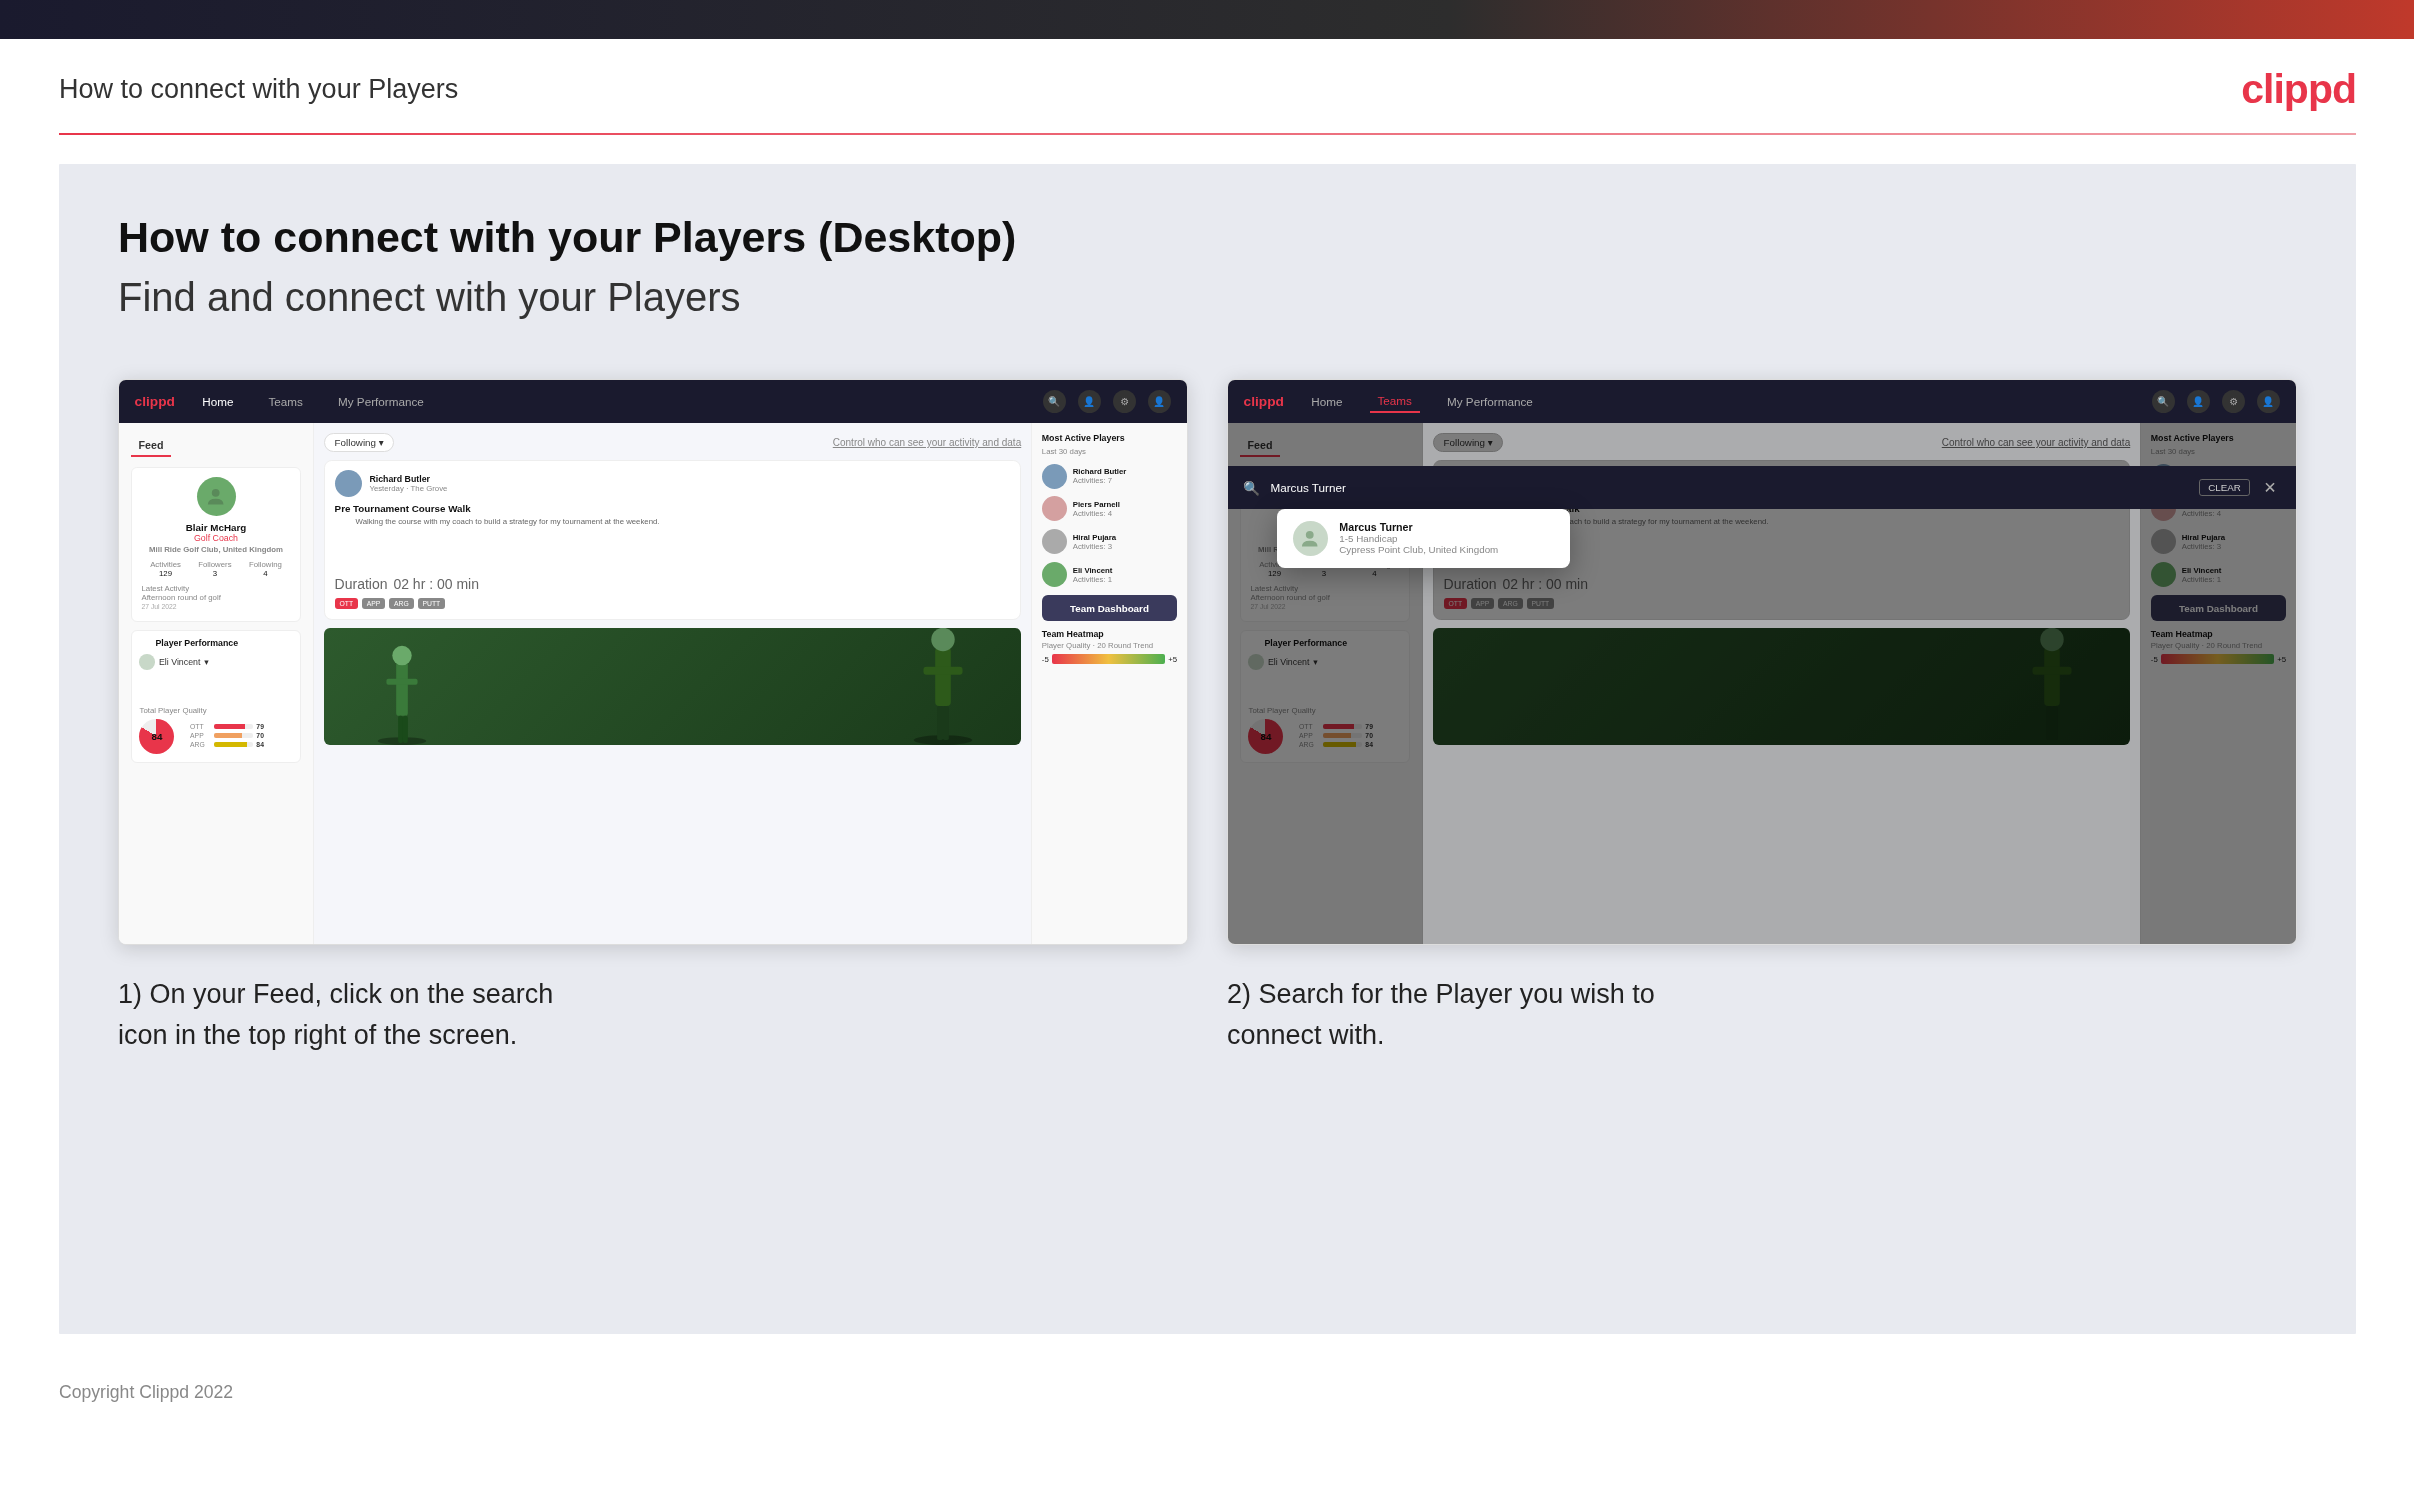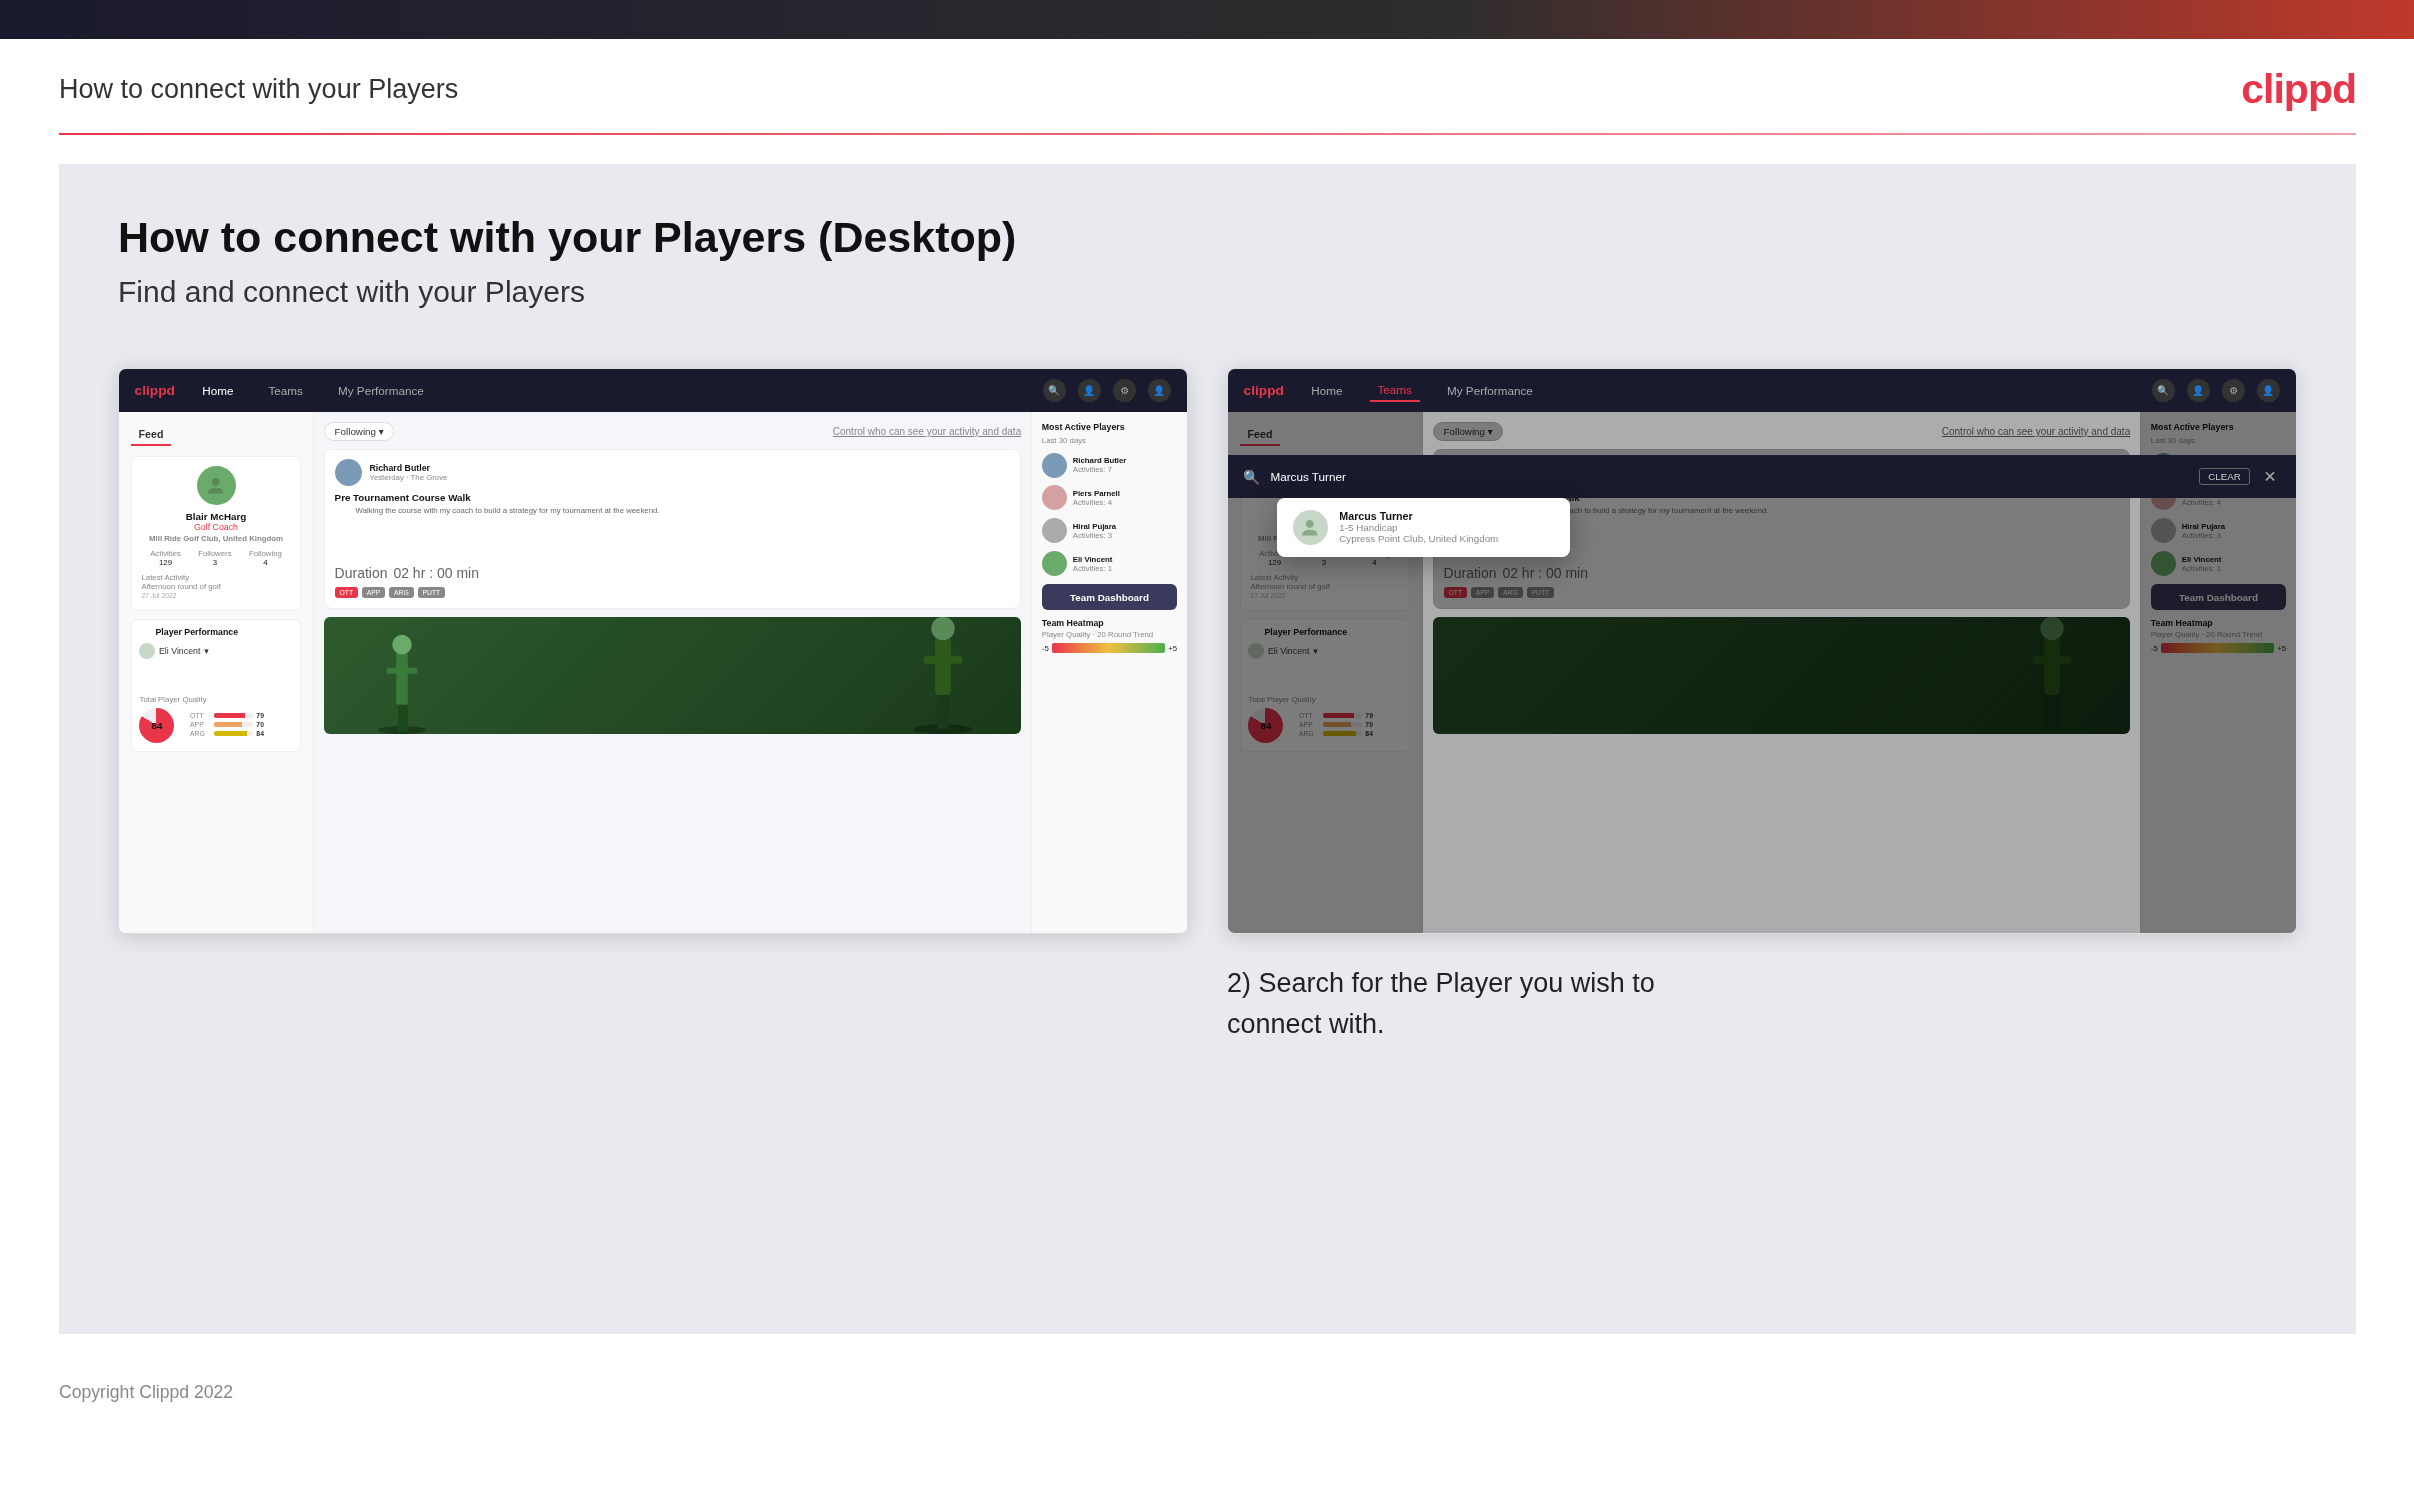--- a/index.html
+++ b/index.html
@@ -54,21 +54,21 @@
     }
 
     .section-title {
       font-size: 43px;
       font-weight: 700;
       color: #111;
       margin-bottom: 13.7px;
     }
 
     .section-subtitle {
-      font-size: 30px;
+      font-size: 40px;
       font-weight: 400;
       color: #333;
       margin-bottom: 59px;
     }
 
     
     .screenshots-row {
       display: flex;
       gap: 39px;
       margin-bottom: 59px;
@@ -850,20 +850,23 @@
                 <span>-5</span>
                 <div class="heatmap-bar"></div>
                 <span>+5</span>
               </div>
             </div>
           </div>
 
         </div>
       </div>
 
+      <div class="instruction-text">
+        <span>1) On your Feed, click on the search<br>icon in the top right of the screen.</span>
+      </div>
     </div>
 
     <div class="screenshot-block">
       <div class="app-screenshot">
 
         <div class="app-nav">
           <span class="app-nav-logo">clippd</span>
           <span class="app-nav-item">Home</span>
           <span class="app-nav-item nav-teams">Teams</span>
           <span class="app-nav-item">My Performance</span>

